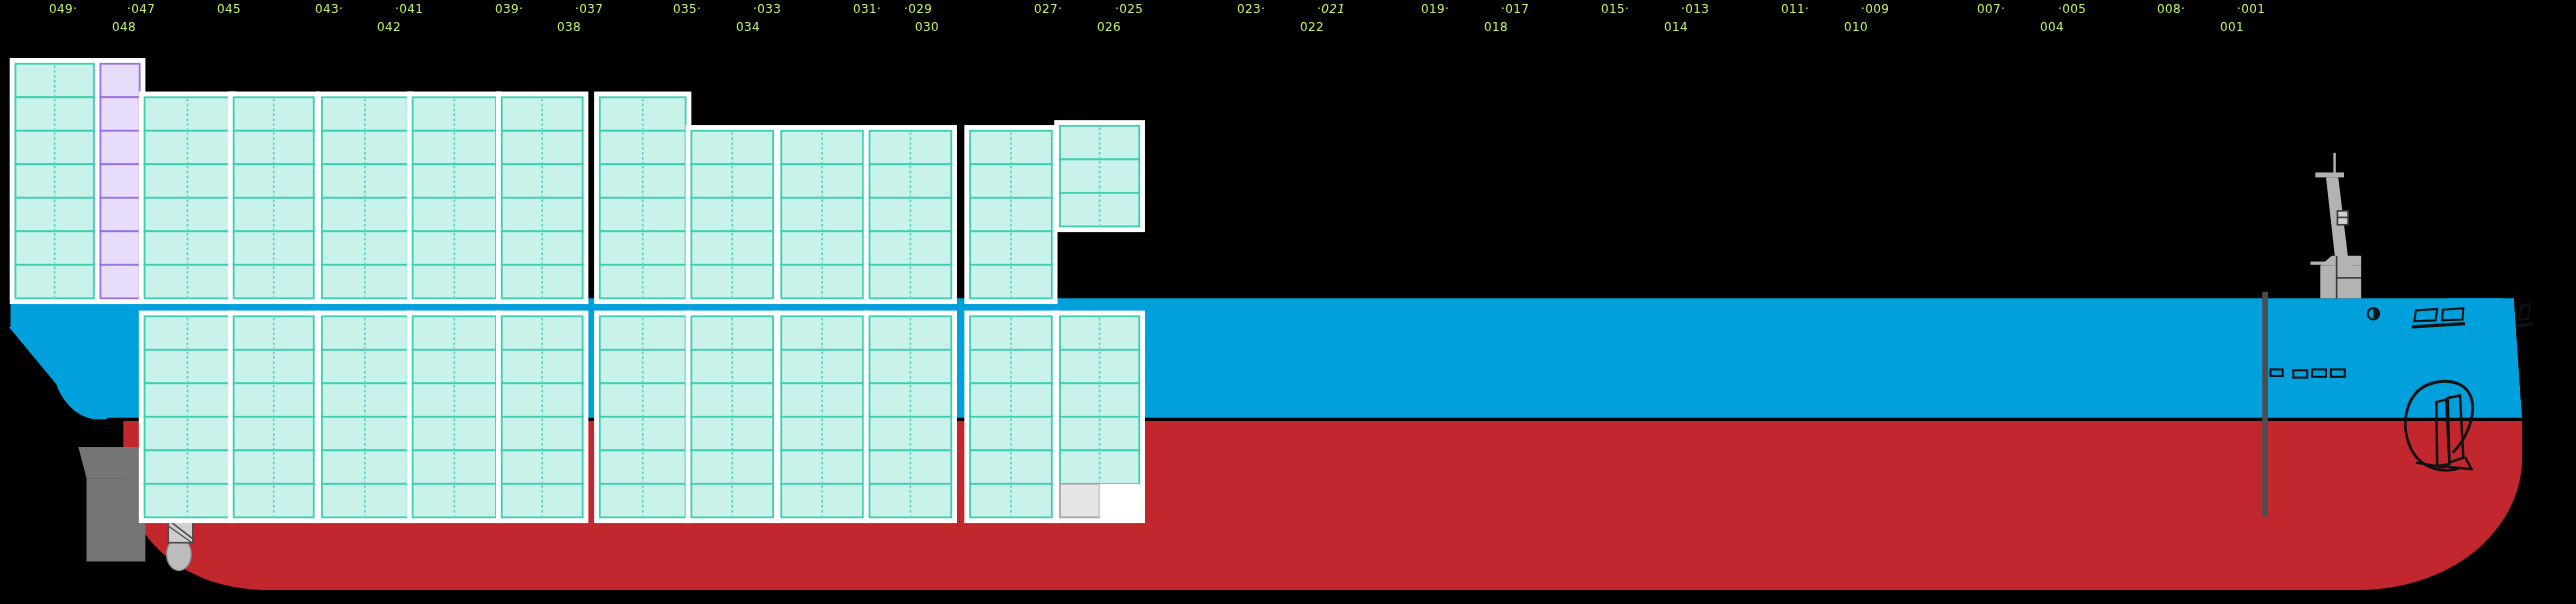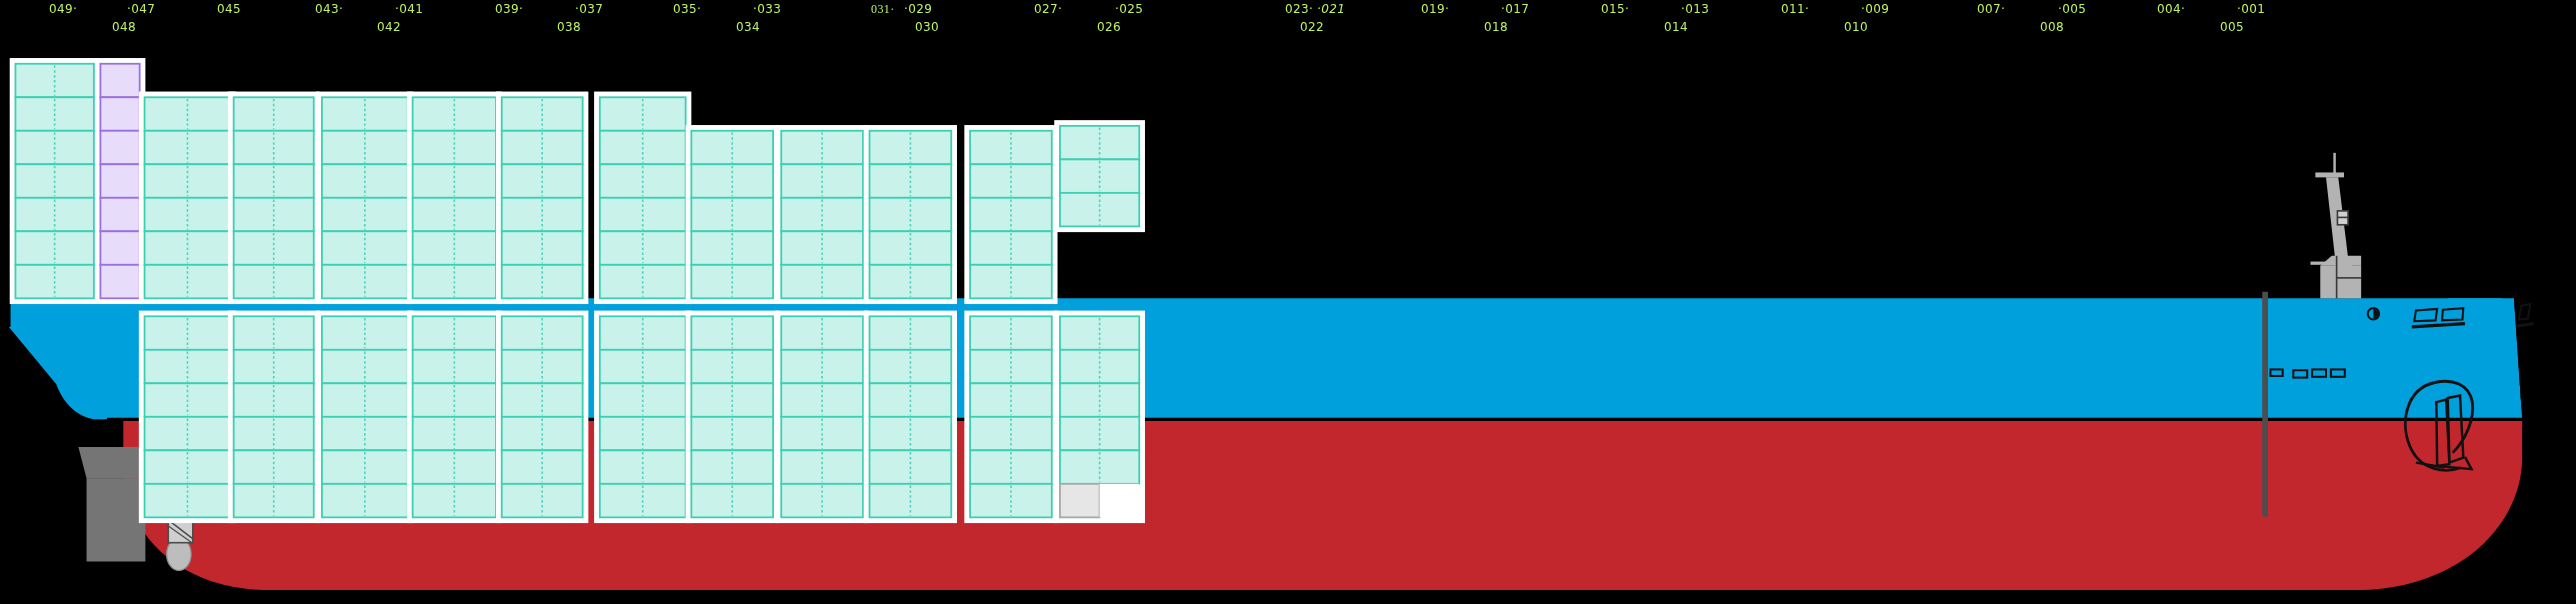--- a/index.html
+++ b/index.html
@@ -452,40 +452,40 @@
       <div class="baylabel odd" style="left: 217px;">045</div>
       <div class="baylabel odd" style="left: 315px;">043·</div>
       <div class="baylabel even" style="left: 357px;">042</div>
       <div class="baylabel odd" style="left: 395px;">·041</div>
       <div class="baylabel odd" style="left: 495px;">039·</div>
       <div class="baylabel even" style="left: 537px;">038</div>
       <div class="baylabel odd" style="left: 575px;">·037</div>
       <div class="baylabel odd" style="left: 673px;">035·</div>
       <div class="baylabel even" style="left: 716px;">034</div>
       <div class="baylabel odd" style="left: 753px;">·033</div>
-      <div class="baylabel odd" style="left: 871px; font-family: Liberation Serif, serif;">031·</div>
+      <div class="baylabel odd" style="left: 853px;">031·</div>
       <div class="baylabel even" style="left: 895px;">030</div>
       <div class="baylabel odd" style="left: 904px;">·029</div>
       <div class="baylabel odd" style="left: 1034px;">027·</div>
       <div class="baylabel even" style="left: 1077px;">026</div>
       <div class="baylabel odd" style="left: 1115px;">·025</div>
-      <div class="baylabel odd" style="left: 1237px; margin-left: 48px;">023·</div>
+      <div class="baylabel odd" style="left: 1237px;">023·</div>
       <div class="baylabel even" style="left: 1280px;">022</div>
       <div class="baylabel odd" style="left: 1317px; font-style: italic;">·021</div>
       <div class="baylabel odd" style="left: 1421px;">019·</div>
       <div class="baylabel even" style="left: 1464px;">018</div>
       <div class="baylabel odd" style="left: 1501px;">·017</div>
       <div class="baylabel odd" style="left: 1601px;">015·</div>
       <div class="baylabel even" style="left: 1644px;">014</div>
       <div class="baylabel odd" style="left: 1681px;">·013</div>
       <div class="baylabel odd" style="left: 1781px;">011·</div>
       <div class="baylabel even" style="left: 1824px;">010</div>
       <div class="baylabel odd" style="left: 1861px;">·009</div>
       <div class="baylabel odd" style="left: 1977px;">007·</div>
-      <div class="baylabel even" style="left: 2020px;">008</div>
+      <div class="baylabel even" style="left: 2020px;">004</div>
       <div class="baylabel odd" style="left: 2058px;">·005</div>
-      <div class="baylabel odd" style="left: 2157px;">004·</div>
-      <div class="baylabel even" style="left: 2200px;">005</div>
+      <div class="baylabel odd" style="left: 2157px;">008·</div>
+      <div class="baylabel even" style="left: 2200px;">001</div>
       <div class="baylabel odd" style="left: 2237px;">·001</div>
     </div>
 
 </div>
 
 
 </body></html>

